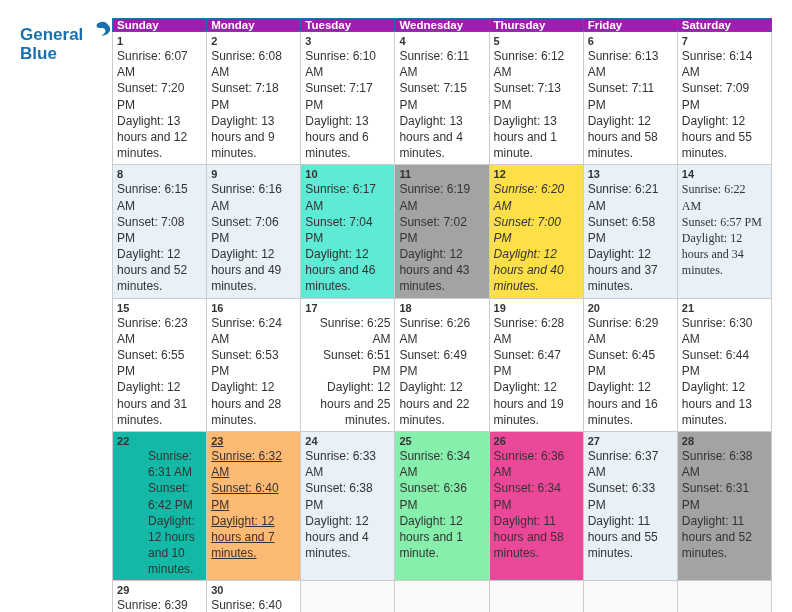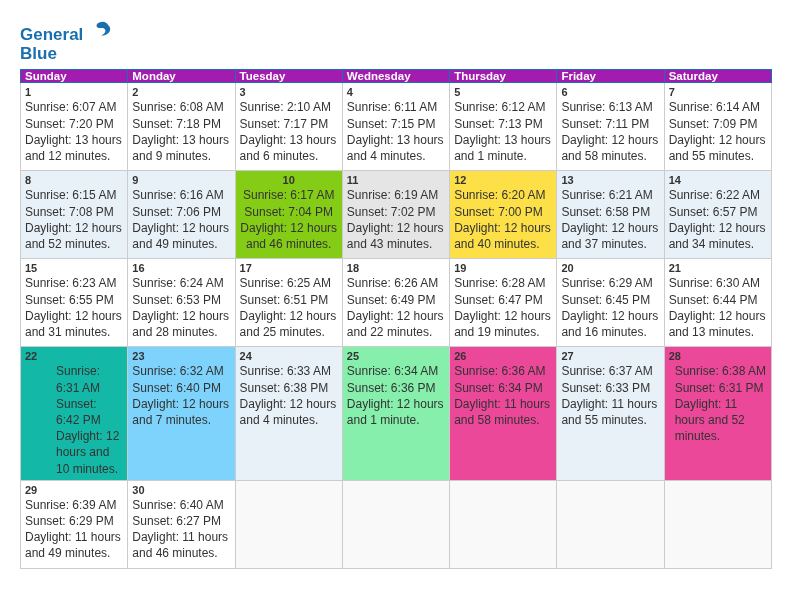--- a/index.html
+++ b/index.html
@@ -8,21 +8,21 @@
       background: #fff;
       width: 792px;
       height: 612px;
       overflow: hidden;
     }
     .page {
       width: 792px;
       height: 488px;
       padding: 18px 20px 10px 20px;
       display: flex;
-      flex-direction: column;
+      flex-direction: row;
     }
     .top-section {
       display: flex;
       align-items: flex-start;
       margin-bottom: 6px;
     }
     .logo {
       display: flex;
       align-items: center;
       margin-top: 2px;
@@ -143,21 +143,21 @@
 Daylight: 13 hours and 12 minutes.</div>
           </td>
           <td>
             <span class="day-num">2</span>
             <div class="cell-text" style="white-space: pre-line;">Sunrise: 6:08 AM
 Sunset: 7:18 PM
 Daylight: 13 hours and 9 minutes.</div>
           </td>
           <td>
             <span class="day-num">3</span>
-            <div class="cell-text" style="white-space: pre-line;">Sunrise: 2:10 AM
+            <div class="cell-text" style="white-space: pre-line;">Sunrise: 6:10 AM
 Sunset: 7:17 PM
 Daylight: 13 hours and 6 minutes.</div>
           </td>
           <td>
             <span class="day-num">4</span>
             <div class="cell-text" style="white-space: pre-line;">Sunrise: 6:11 AM
 Sunset: 7:15 PM
 Daylight: 13 hours and 4 minutes.</div>
           </td>
           <td>
@@ -185,67 +185,67 @@
             <div class="cell-text" style="white-space: pre-line;">Sunrise: 6:15 AM
 Sunset: 7:08 PM
 Daylight: 12 hours and 52 minutes.</div>
           </td>
           <td style="background: rgb(232, 240, 248);">
             <span class="day-num">9</span>
             <div class="cell-text" style="white-space: pre-line;">Sunrise: 6:16 AM
 Sunset: 7:06 PM
 Daylight: 12 hours and 49 minutes.</div>
           </td>
-          <td style="background: #84cc16; text-align: center;">
+          <td style="background: #5eead4;">
             <span class="day-num">10</span>
             <div class="cell-text" style="white-space: pre-line;">Sunrise: 6:17 AM
 Sunset: 7:04 PM
 Daylight: 12 hours and 46 minutes.</div>
           </td>
-          <td style="background: #e5e5e5;">
+          <td style="background: #a3a3a3;">
             <span class="day-num">11</span>
             <div class="cell-text" style="white-space: pre-line;">Sunrise: 6:19 AM
 Sunset: 7:02 PM
 Daylight: 12 hours and 43 minutes.</div>
           </td>
           <td style="background: #fde047;">
             <span class="day-num">12</span>
-            <div class="cell-text" style="white-space: pre-line;">Sunrise: 6:20 AM
+            <div class="cell-text" style="white-space: pre-line; font-style: italic;">Sunrise: 6:20 AM
 Sunset: 7:00 PM
 Daylight: 12 hours and 40 minutes.</div>
           </td>
           <td style="background: rgb(232, 240, 248);">
             <span class="day-num">13</span>
             <div class="cell-text" style="white-space: pre-line;">Sunrise: 6:21 AM
 Sunset: 6:58 PM
 Daylight: 12 hours and 37 minutes.</div>
           </td>
           <td style="background: rgb(232, 240, 248);">
             <span class="day-num">14</span>
-            <div class="cell-text" style="white-space: pre-line;">Sunrise: 6:22 AM
+            <div class="cell-text" style="white-space: pre-line; font-family: Liberation Serif, serif;">Sunrise: 6:22 AM
 Sunset: 6:57 PM
 Daylight: 12 hours and 34 minutes.</div>
           </td>
         </tr>
         <tr>
           <td>
             <span class="day-num">15</span>
             <div class="cell-text" style="white-space: pre-line;">Sunrise: 6:23 AM
 Sunset: 6:55 PM
 Daylight: 12 hours and 31 minutes.</div>
           </td>
           <td>
             <span class="day-num">16</span>
             <div class="cell-text" style="white-space: pre-line;">Sunrise: 6:24 AM
 Sunset: 6:53 PM
 Daylight: 12 hours and 28 minutes.</div>
           </td>
           <td>
             <span class="day-num">17</span>
-            <div class="cell-text" style="white-space: pre-line;">Sunrise: 6:25 AM
+            <div class="cell-text" style="white-space: pre-line; text-align: right;">Sunrise: 6:25 AM
 Sunset: 6:51 PM
 Daylight: 12 hours and 25 minutes.</div>
           </td>
           <td>
             <span class="day-num">18</span>
             <div class="cell-text" style="white-space: pre-line;">Sunrise: 6:26 AM
 Sunset: 6:49 PM
 Daylight: 12 hours and 22 minutes.</div>
           </td>
           <td>
@@ -267,21 +267,21 @@
 Daylight: 12 hours and 13 minutes.</div>
           </td>
         </tr>
         <tr>
           <td style="background: #14b8a6;">
             <span class="day-num">22</span>
             <div class="cell-text" style="white-space: pre-line; margin-left: 31px;">Sunrise: 6:31 AM
 Sunset: 6:42 PM
 Daylight: 12 hours and 10 minutes.</div>
           </td>
-          <td style="background: #7dd3fc;">
+          <td style="background: #fdba74; text-decoration: underline;">
             <span class="day-num">23</span>
             <div class="cell-text" style="white-space: pre-line;">Sunrise: 6:32 AM
 Sunset: 6:40 PM
 Daylight: 12 hours and 7 minutes.</div>
           </td>
           <td style="background: rgb(232, 240, 248);">
             <span class="day-num">24</span>
             <div class="cell-text" style="white-space: pre-line;">Sunrise: 6:33 AM
 Sunset: 6:38 PM
 Daylight: 12 hours and 4 minutes.</div>
@@ -297,23 +297,23 @@
             <div class="cell-text" style="white-space: pre-line;">Sunrise: 6:36 AM
 Sunset: 6:34 PM
 Daylight: 11 hours and 58 minutes.</div>
           </td>
           <td style="background: rgb(232, 240, 248);">
             <span class="day-num">27</span>
             <div class="cell-text" style="white-space: pre-line;">Sunrise: 6:37 AM
 Sunset: 6:33 PM
 Daylight: 11 hours and 55 minutes.</div>
           </td>
-          <td style="background: #ec4899;">
+          <td style="background: #a3a3a3;">
             <span class="day-num">28</span>
-            <div class="cell-text" style="white-space: pre-line; margin-left: 6px;">Sunrise: 6:38 AM
+            <div class="cell-text" style="white-space: pre-line;">Sunrise: 6:38 AM
 Sunset: 6:31 PM
 Daylight: 11 hours and 52 minutes.</div>
           </td>
         </tr>
         <tr>
           <td>
             <span class="day-num">29</span>
             <div class="cell-text" style="white-space: pre-line;">Sunrise: 6:39 AM
 Sunset: 6:29 PM
 Daylight: 11 hours and 49 minutes.</div>

